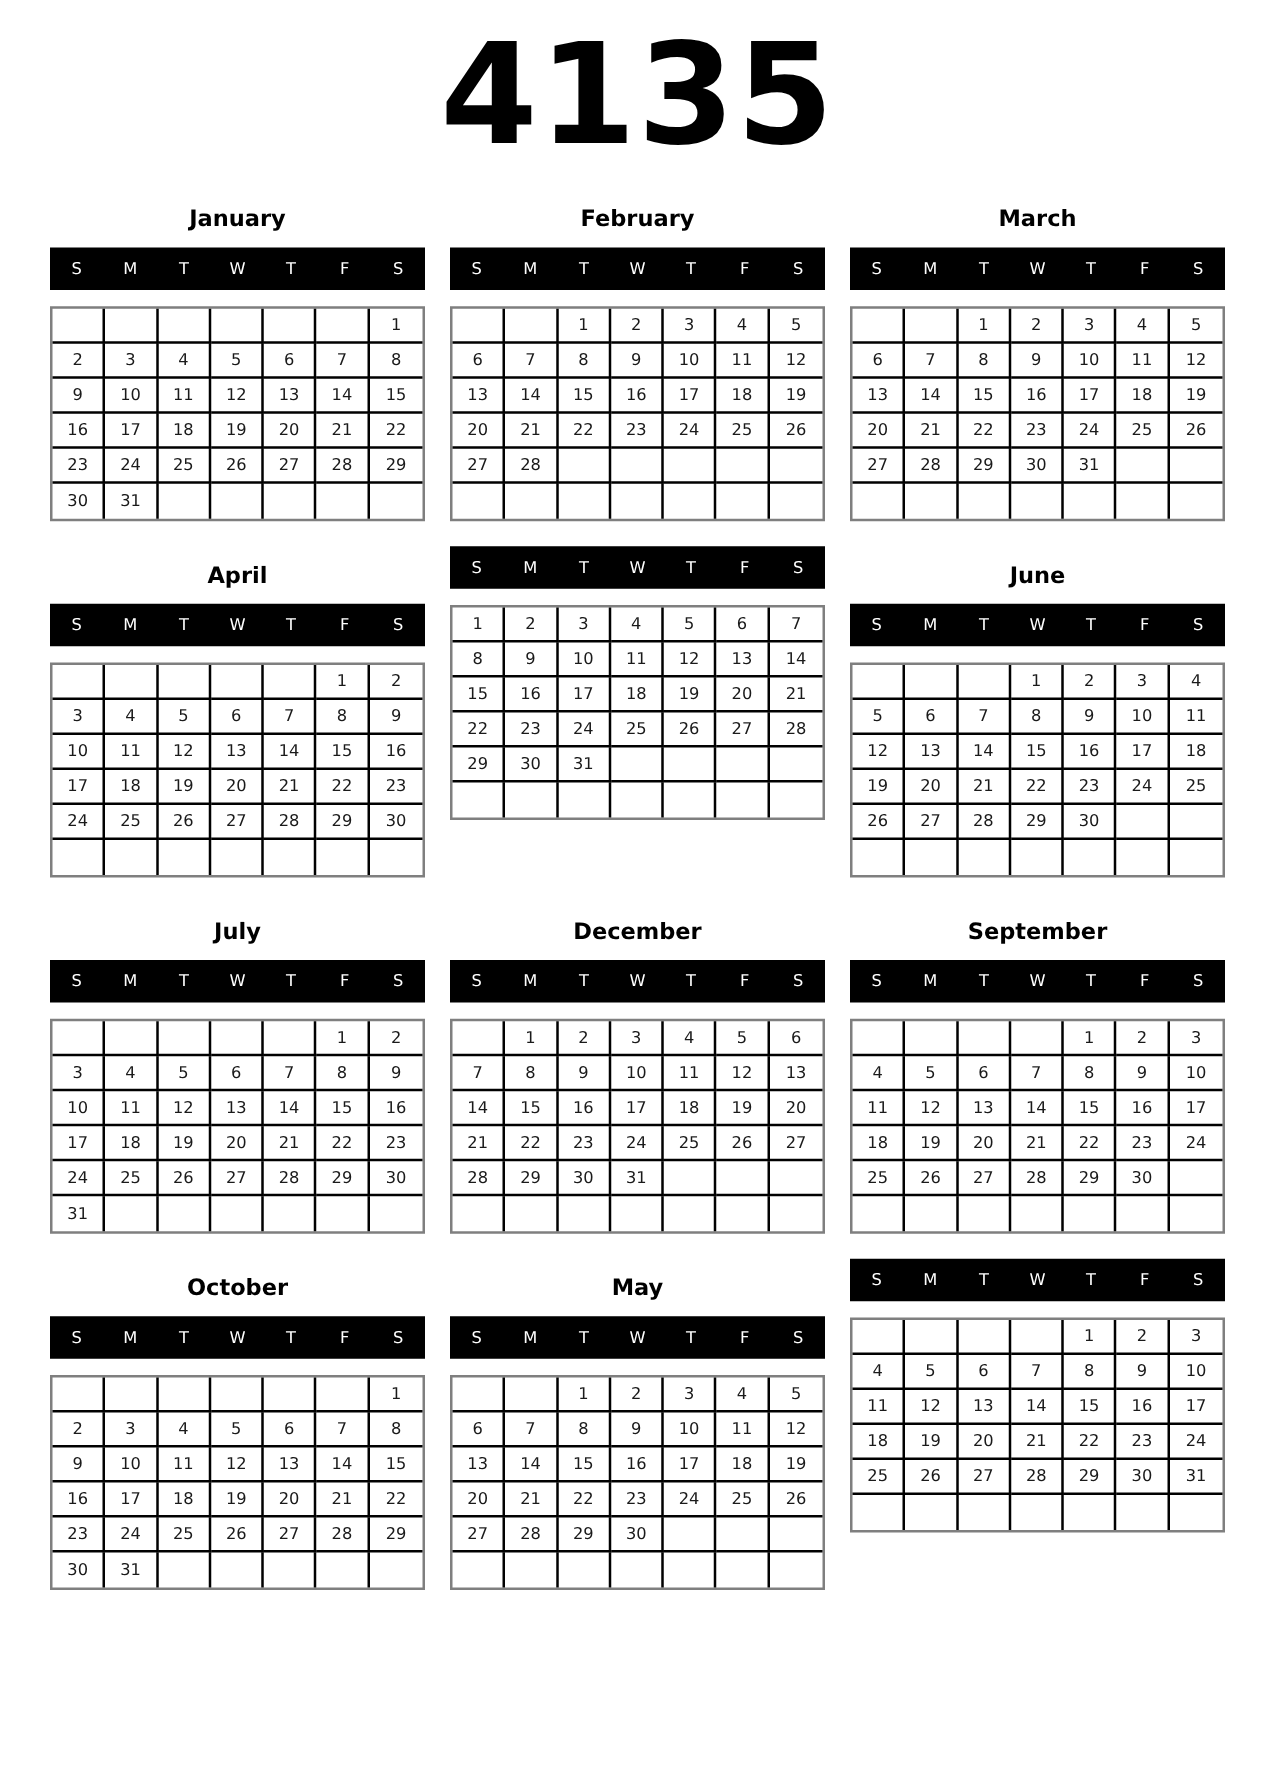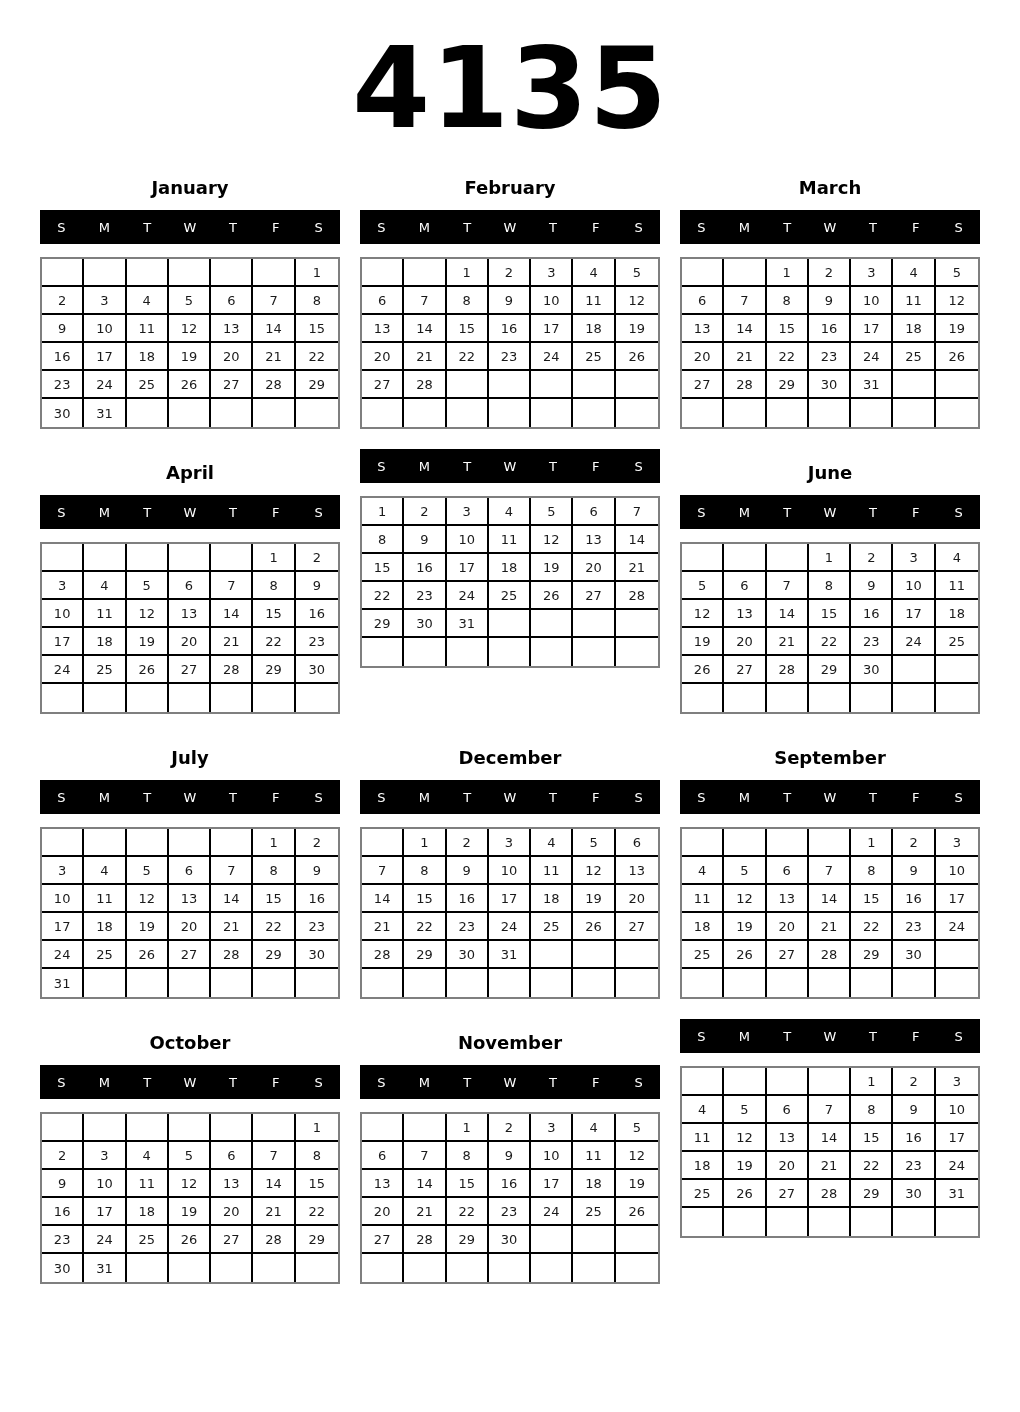--- a/index.html
+++ b/index.html
@@ -6,21 +6,21 @@
     margin: 0;
     padding: 0;
     background: #ffffff;
     width: 1020px;
     height: 1412px;
     font-family: "DejaVu Sans", "Liberation Sans", sans-serif;
     -webkit-font-smoothing: antialiased;
   }
   .page {
     width: 940px;
-    margin: 12px auto;
+    margin: 0 auto;
   }
   .year-title {
     margin: 0;
     height: 152px;
     display: flex;
     align-items: center;
     justify-content: center;
     font-size: 112px;
     font-weight: bold;
     color: #000000;
@@ -634,21 +634,21 @@
           <div class="day-cell">30</div>
           <div class="day-cell">31</div>
           <div class="day-cell"></div>
           <div class="day-cell"></div>
           <div class="day-cell"></div>
           <div class="day-cell"></div>
           <div class="day-cell"></div>
         </div>
       </section>
       <section class="month">
-        <h2 class="month-title">November</h2>
+        <h2 class="month-title">May</h2>
         <div class="dow-header">
           <span class="dow">S</span>
           <span class="dow">M</span>
           <span class="dow">T</span>
           <span class="dow">W</span>
           <span class="dow">T</span>
           <span class="dow">F</span>
           <span class="dow">S</span>
         </div>
         <div class="day-grid">

